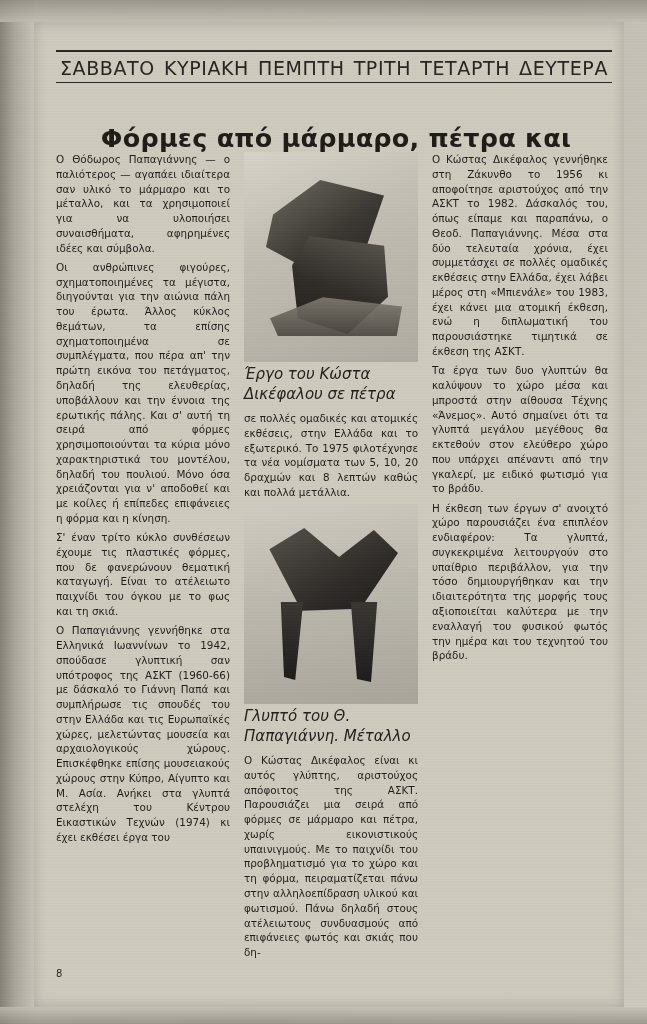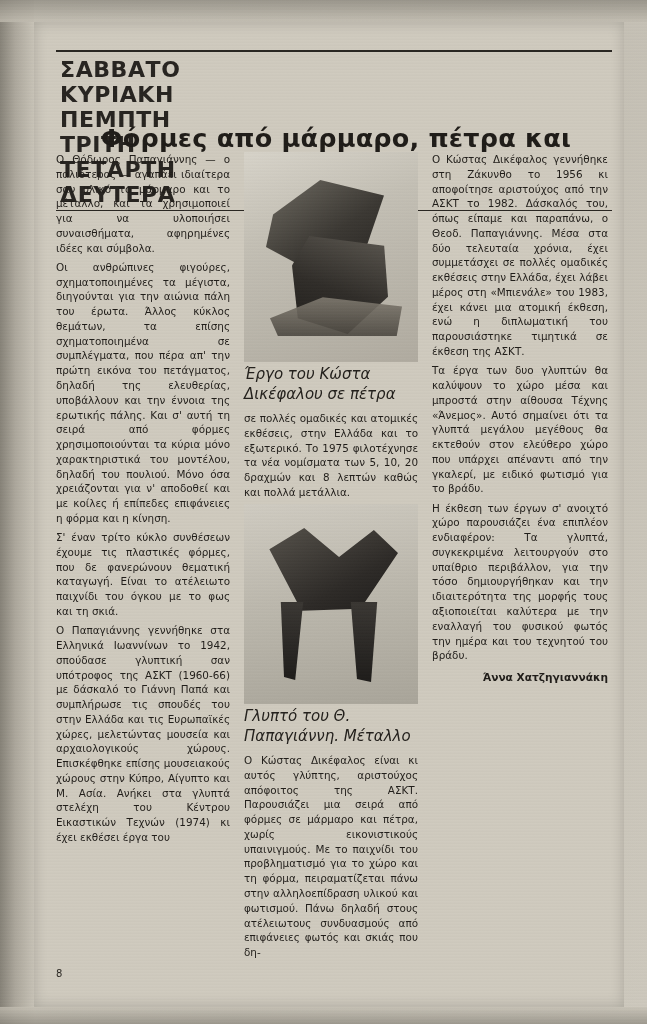--- a/index.html
+++ b/index.html
@@ -66,25 +66,24 @@
     border-top: 2px solid #2a2722;
     width: 100%;
     height: 0;
   }
   .daysrow {
     display: flex;
     justify-content: space-between;
     align-items: baseline;
     padding: 5px 4px 3px 4px;
     font-family: "DejaVu Sans", sans-serif;
-    font-weight: 700;
-    font-size: 22px;
+    font-weight: 400;
+    font-size: 19px;
     letter-spacing: 0.6px;
     color: #272420;
-    flex-direction: column;
   }
   .rule-bot {
     border-top: 1.6px solid #2a2722;
     width: 100%;
     height: 0;
   }
 
   
   .headline {
     position: absolute;
@@ -292,20 +291,19 @@
         <div class="caption">Γλυπτό του Θ. Παπαγιάννη. Μέταλλο</div>
       </div>
 
       <p class="para">Ο Κώστας Δικέφαλος είναι κι αυτός γλύπτης, αριστούχος απόφοιτος της ΑΣΚΤ. Παρουσιάζει μια σειρά από φόρμες σε μάρμαρο και πέτρα, χωρίς εικονιστικούς υπαινιγμούς. Με το παιχνίδι του προβληματισμό για το χώρο και τη φόρμα, πειραματίζεται πάνω στην αλληλοεπίδραση υλικού και φωτισμού. Πάνω δηλαδή στους ατέλειωτους συνδυασμούς από επιφάνειες φωτός και σκιάς που δη-</p>
     </div>
 
     <div class="col right">
       <p class="para">Ο Κώστας Δικέφαλος γεννήθηκε στη Ζάκυνθο το 1956 κι αποφοίτησε αριστούχος από την ΑΣΚΤ το 1982. Δάσκαλός του, όπως είπαμε και παραπάνω, ο Θεοδ. Παπαγιάννης. Μέσα στα δύο τελευταία χρόνια, έχει συμμετάσχει σε πολλές ομαδικές εκθέσεις στην Ελλάδα, έχει λάβει μέρος στη «Μπιενάλε» του 1983, έχει κάνει μια ατομική έκθεση, ενώ η διπλωματική του παρουσιάστηκε τιμητικά σε έκθεση της ΑΣΚΤ.</p>
       <p class="para">Τα έργα των δυο γλυπτών θα καλύψουν το χώρο μέσα και μπροστά στην αίθουσα Τέχνης «Άνεμος». Αυτό σημαίνει ότι τα γλυπτά μεγάλου μεγέθους θα εκτεθούν στον ελεύθερο χώρο που υπάρχει απέναντι από την γκαλερί, με ειδικό φωτισμό για το βράδυ.</p>
       <p class="para">Η έκθεση των έργων σ' ανοιχτό χώρο παρουσιάζει ένα επιπλέον ενδιαφέρον: Τα γλυπτά, συγκεκριμένα λειτουργούν στο υπαίθριο περιβάλλον, για την τόσο δημιουργήθηκαν και την ιδιαιτερότητα της μορφής τους αξιοποιείται καλύτερα με την εναλλαγή του φυσικού φωτός την ημέρα και του τεχνητού του βράδυ.</p>
-      <div class="signature">Άννα Χατζηγιαννάκη</div>
     </div>
 
   </div>
 
   <div class="pagenum">8</div>
   <div class="grain"></div>
 </div>
 
 </body></html>

